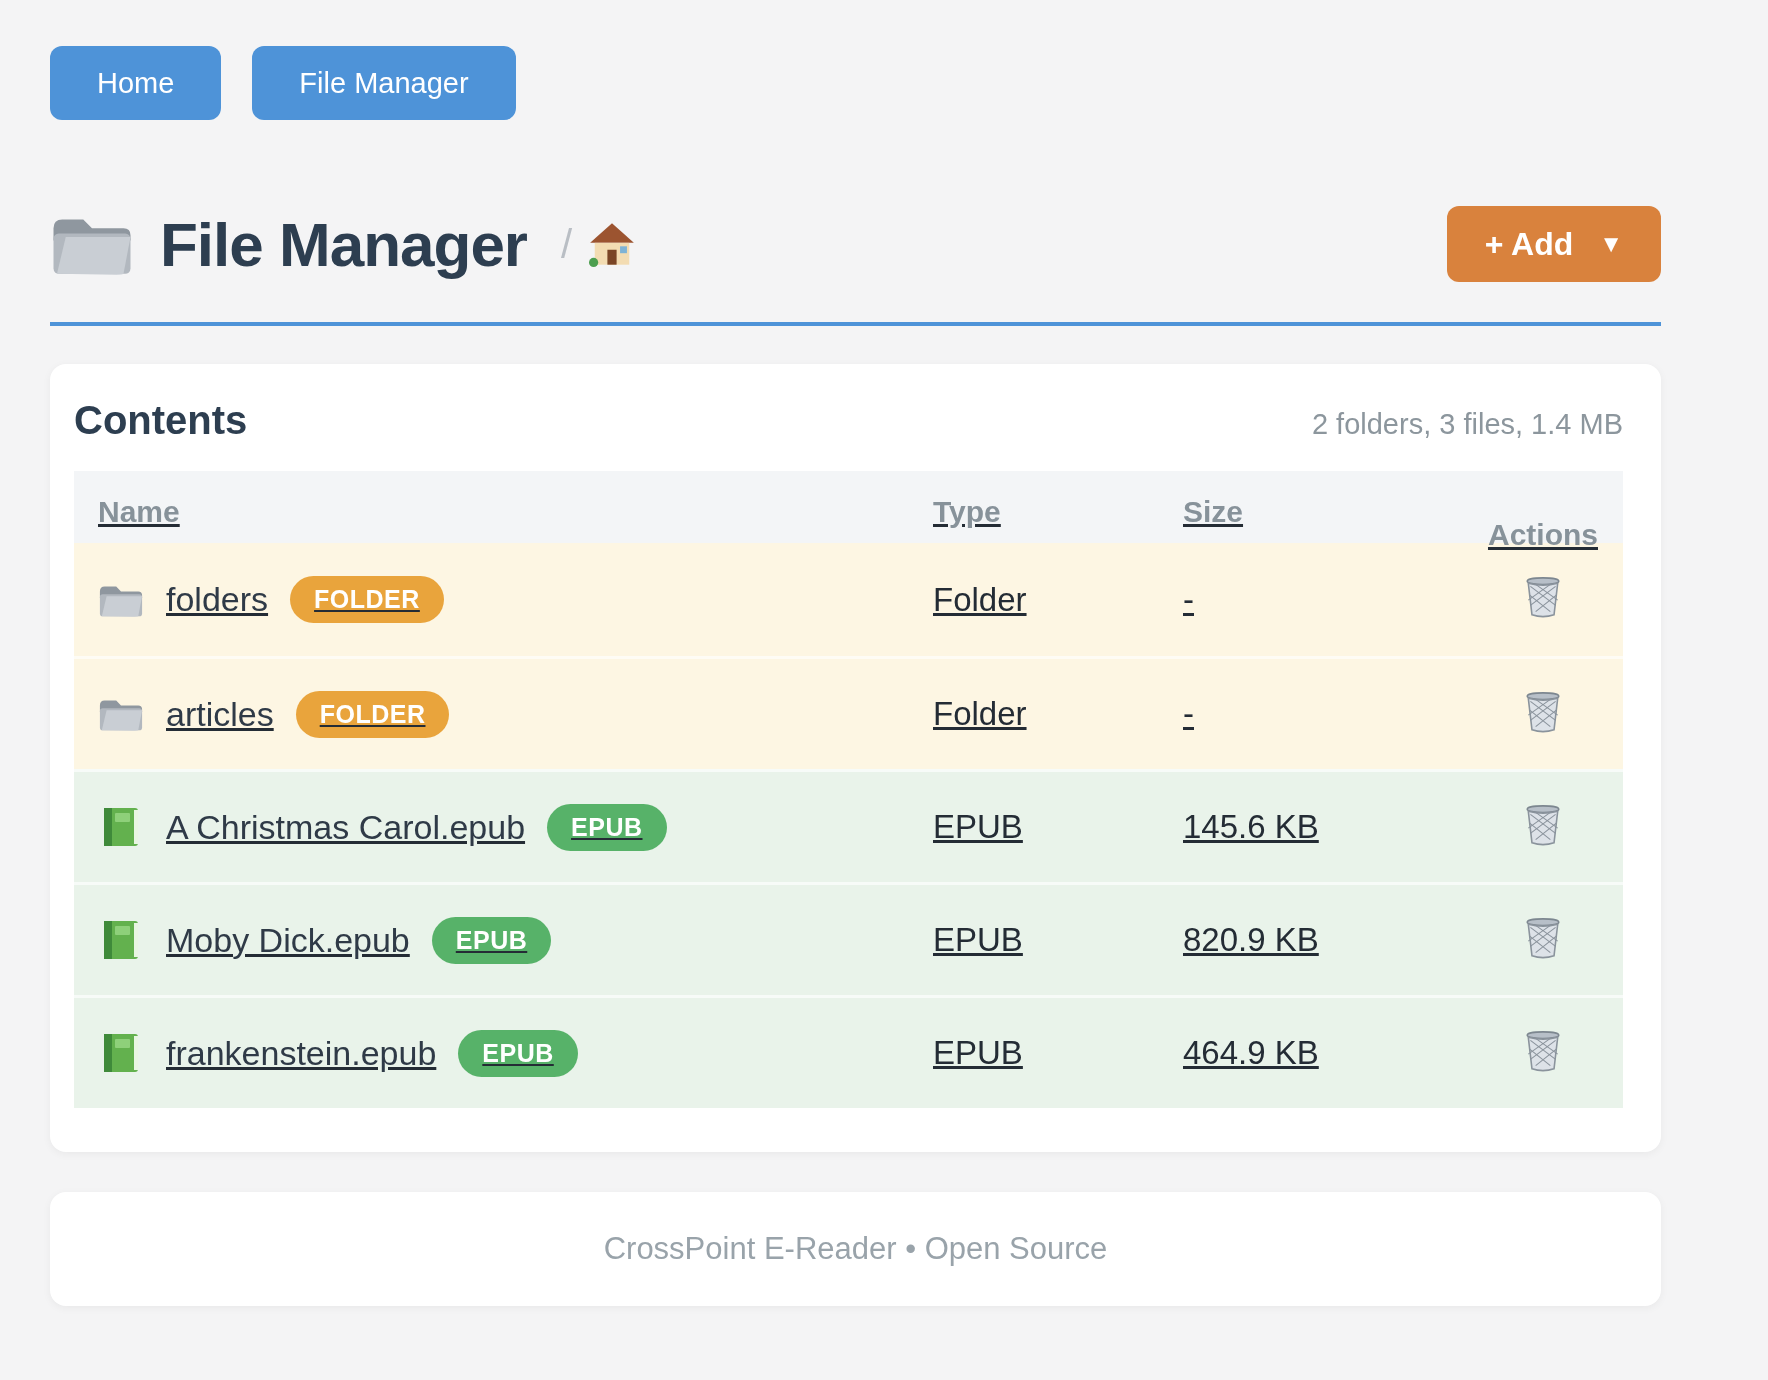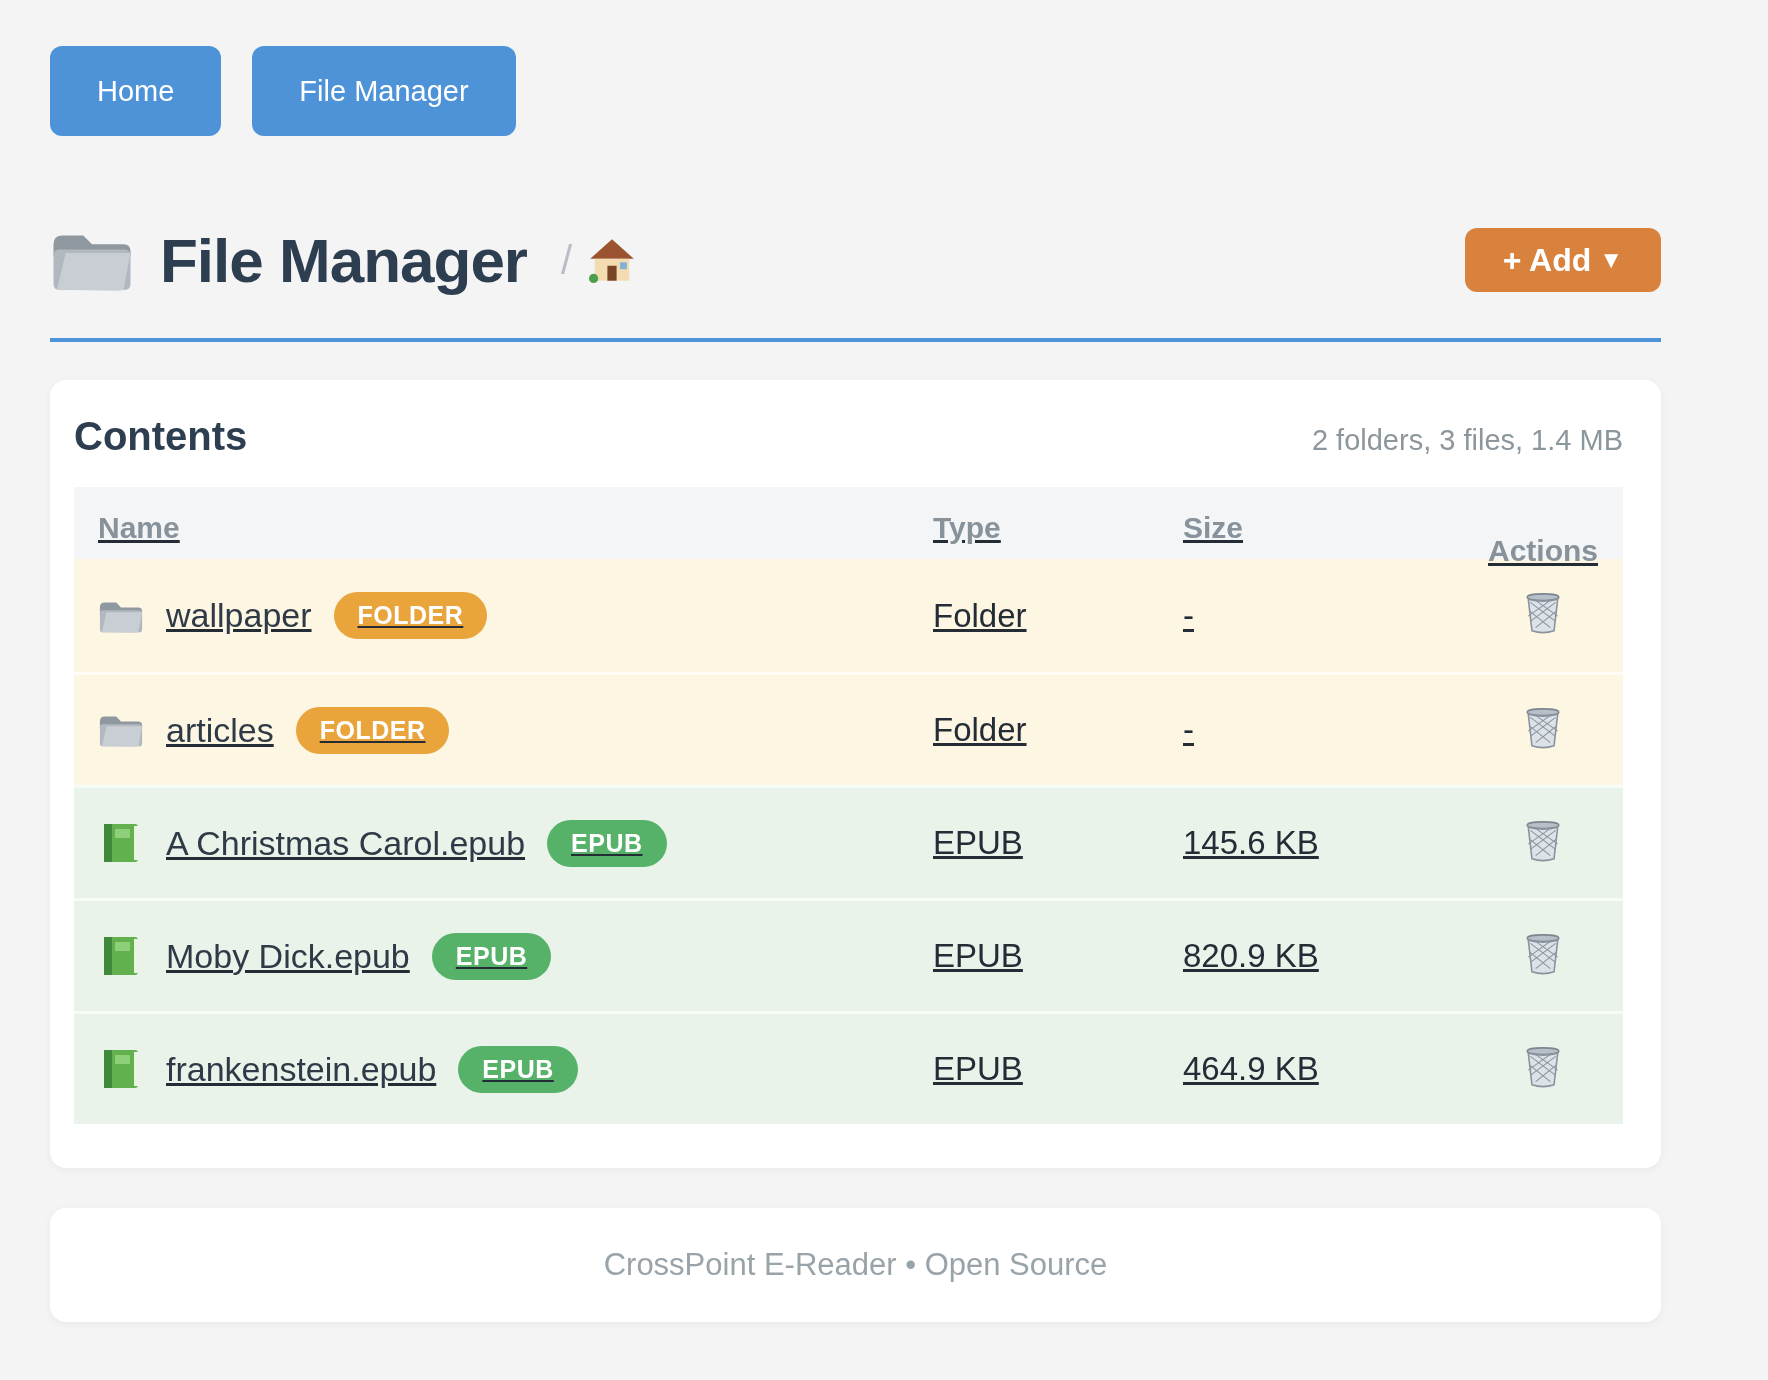--- a/index.html
+++ b/index.html
@@ -22,38 +22,38 @@
   body{
     background:var(--page-bg);
     font-family:"Liberation Sans", sans-serif;
     color:var(--cell-text);
   }
   .container{margin-left:50px;width:1611px;}
 
   
   .nav{padding-top:46px;display:flex;gap:31px;}
   .nav-btn{
-    height:90px;border:none;border-radius:12px;cursor:pointer;
+    height:74px;border:none;border-radius:12px;cursor:pointer;
     background:var(--accent-blue);color:#fff;font-size:29px;
     font-family:"Liberation Sans", sans-serif;
     padding:0 47px;display:inline-flex;align-items:center;justify-content:center;
   }
 
   
   .page-head{margin-top:76px;display:flex;align-items:center;justify-content:space-between;height:96px;}
   .page-head-left{display:flex;align-items:center;}
   .title-folder{width:84px;height:68px;flex:0 0 auto;}
   h1.page-title{font-size:62px;font-weight:bold;color:var(--dark-slate);margin-left:26px;letter-spacing:-1px;}
   .crumb-sep{margin-left:34px;font-size:40px;color:#b9bec4;}
   .crumb-home{margin-left:16px;width:48px;height:46px;cursor:pointer;}
   .add-btn{
-    height:64px;border:none;border-radius:12px;cursor:pointer;
+    height:76px;border:none;border-radius:12px;cursor:pointer;
     background:var(--accent-orange);color:#fff;font-size:32px;font-weight:bold;
     font-family:"Liberation Sans", sans-serif;
-    padding:0 38px;display:inline-flex;align-items:center;gap:8px;
+    padding:0 38px;display:inline-flex;align-items:center;gap:26px;
   }
   .add-caret{font-size:24px;}
 
   .blue-rule{margin-top:30px;height:4px;background:var(--accent-blue);border:none;}
 
   
   .card{
     margin-top:38px;background:#fff;border-radius:16px;
     box-shadow:0 2px 8px rgba(0,0,0,0.05);
     padding:34px 38px 44px 24px;
@@ -167,21 +167,21 @@
         <div>Size</div>
         <div class="th-actions">Actions</div>
       </div>
       <div id="table-body">
   <div class="trow row-folder">
     <div class="name-cell">
       <svg class="row-icon" viewBox="0 0 48 38">
                 <use href="#icon-folder"></use>
               </svg>
 
-      <span class="fname">wallpaper</span>
+      <span class="fname">folders</span>
       <span class="badge badge-folder">FOLDER</span>
     </div>
     <div class="tcell">Folder</div>
     <div class="scell">-</div>
     <div class="acell">
       <button class="trash-btn">
         <svg width="40" height="42" viewBox="0 0 38 40">
           <use href="#icon-trash"></use>
         </svg>
       </button>

